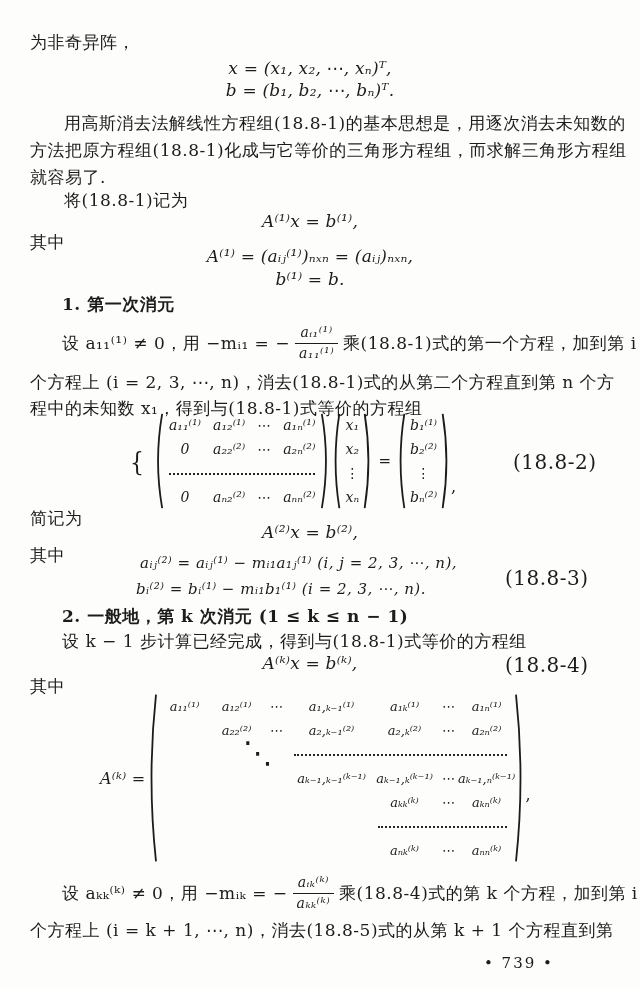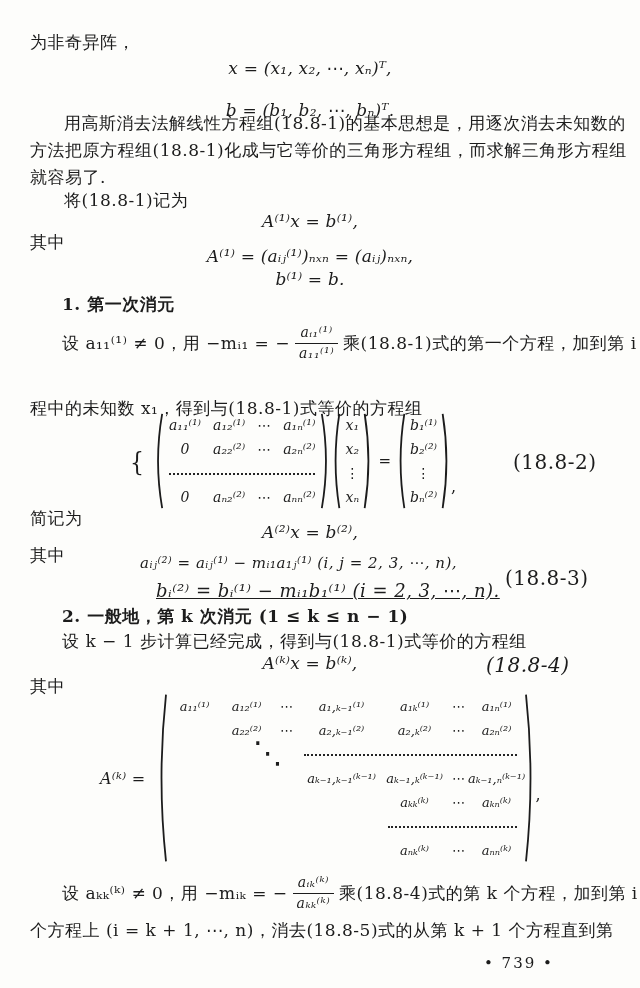--- a/index.html
+++ b/index.html
@@ -35,32 +35,32 @@
   .gridA{
     display:grid;
     grid-template-columns:46px 50px 22px 80px 58px 22px 46px;
     grid-auto-rows:24px; column-gap:4px;
     align-items:center; justify-items:center;
     font-size:13px; font-style:italic; padding:0 4px;
   }
   .gA-dots1{grid-area:3/4/4/8; width:98%; height:2px; border-bottom:2px dotted #242424; align-self:center;}
   .gA-dots2{grid-area:6/5/7/8; width:96%; height:2px; border-bottom:2px dotted #242424; align-self:center;}
   .gA-diag{grid-area:3/2/4/4; font-size:20px; font-style:normal; transform:translate(8px,-2px) scale(1.5);}
-  .mlhs{font-size:16px; font-style:italic; margin-right:10px; letter-spacing:0.3px;}
+  .mlhs{font-size:16px; font-style:italic; letter-spacing:0.3px;}
   .pagenum{position:absolute; font-size:15px; letter-spacing:2px;}
 </style>
 </head>
 <body>
 
 <div class="page">
 
   <div class="ln" style="left:30px; top:32px;">为非奇异阵，</div>
 
   <div class="ln ctr math" style="top:58px;">x = (x₁, x₂, ⋯, xₙ)ᵀ,</div>
-  <div class="ln ctr math" style="top:100px;">b = (b₁, b₂, ⋯, bₙ)ᵀ.</div>
+  <div class="ln ctr math" style="top:80px;">b = (b₁, b₂, ⋯, bₙ)ᵀ.</div>
 
   <div class="ln" style="left:64px; top:113px;">用高斯消去法解线性方程组(18.8-1)的基本思想是，用逐次消去未知数的</div>
   <div class="ln" style="left:30px; top:140px;">方法把原方程组(18.8-1)化成与它等价的三角形方程组，而求解三角形方程组</div>
   <div class="ln" style="left:30px; top:167px;">就容易了.</div>
 
   <div class="ln" style="left:64px; top:190px;">将(18.8-1)记为</div>
   <div class="ln ctr math" style="top:211px;">A⁽¹⁾x = b⁽¹⁾,</div>
   <div class="ln" style="left:30px; top:232px;">其中</div>
   <div class="ln ctr math" style="top:269px;">b⁽¹⁾ = b.</div>
   <div class="ln ctr math" style="top:246px;">A⁽¹⁾ = (aᵢⱼ⁽¹⁾)ₙₓₙ = (aᵢⱼ)ₙₓₙ,</div>
@@ -68,20 +68,21 @@
   <div class="ln bold" style="left:62px; top:294px;">1. 第一次消元</div>
 
   <div class="fracline" style="left:62px; top:320px; height:46px;">
     <span>设 a₁₁⁽¹⁾ ≠ 0，用 −mᵢ₁ = −</span>
     <span class="frac">
       <span class="num">aᵢ₁⁽¹⁾</span>
       <span class="den">a₁₁⁽¹⁾</span>
     </span>
     <span>乘(18.8-1)式的第一个方程，加到第 i</span>
   </div>
+  <div class="ln" style="left:30px; top:372px;">个方程上 (i = 2, 3, ⋯, n)，消去(18.8-1)式的从第二个方程直到第 n 个方</div>
   <div class="ln" style="left:30px; top:398px;">程中的未知数 x₁，得到与(18.8-1)式等价的方程组</div>
 
   <div class="eqrow" style="left:130px; top:412px; height:98px;">
     <span class="stray-brace">{</span>
     <svg class="paren" width="11" height="98" viewBox="0 0 12 100" preserveAspectRatio="none">
       <path d="M10 2 Q 1 50 10 98" fill="none" stroke="#1c1c1c" stroke-width="1.8" vector-effect="non-scaling-stroke"></path>
     </svg>
     <div class="grid2">
       <span>a₁₁⁽¹⁾</span>
       <span>a₁₂⁽¹⁾</span>
@@ -127,27 +128,27 @@
     </svg>
     <span class="tailcomma">,</span>
   </div>
   <div class="eqlabel" style="left:513px; top:450px;">(18.8-2)</div>
 
   <div class="ln" style="left:30px; top:508px;font-family:Liberation Serif, serif;">简记为</div>
   <div class="ln ctr math" style="top:522px;">A⁽²⁾x = b⁽²⁾,</div>
   <div class="ln" style="left:30px; top:545px;">其中</div>
 
   <div class="ln math" style="left:140px; top:554px; font-size:15px;">aᵢⱼ⁽²⁾ = aᵢⱼ⁽¹⁾ − mᵢ₁a₁ⱼ⁽¹⁾ (i, j = 2, 3, ⋯, n),</div>
-  <div class="ln math" style="left:156px; top:580px; font-size:18px;text-decoration:underline;">bᵢ⁽²⁾ = bᵢ⁽¹⁾ − mᵢ₁b₁⁽¹⁾ (i = 2, 3, ⋯, n).</div>
+  <div class="ln math" style="left:136px; top:580px; font-size:15px;">bᵢ⁽²⁾ = bᵢ⁽¹⁾ − mᵢ₁b₁⁽¹⁾ (i = 2, 3, ⋯, n).</div>
   <div class="eqlabel" style="left:505px; top:566px;">(18.8-3)</div>
 
   <div class="ln bold" style="left:62px; top:606px;">2. 一般地，第 k 次消元 (1 ≤ k ≤ n − 1)</div>
   <div class="ln" style="left:62px; top:631px;">设 k − 1 步计算已经完成，得到与(18.8-1)式等价的方程组</div>
   <div class="ln ctr math" style="top:653px;">A⁽ᵏ⁾x = b⁽ᵏ⁾,</div>
-  <div class="eqlabel" style="left:486px; top:653px;font-style:italic;">(18.8-4)</div>
+  <div class="eqlabel" style="left:505px; top:653px;">(18.8-4)</div>
   <div class="ln" style="left:30px; top:676px;">其中</div>
 
   <div class="eqrow" style="left:100px; top:692px; height:172px;">
     <span class="mlhs">A⁽ᵏ⁾ =</span>
     <svg class="paren" width="12" height="170" viewBox="0 0 12 100" preserveAspectRatio="none">
       <path d="M10 1 Q 1 50 10 99" fill="none" stroke="#1c1c1c" stroke-width="1.8" vector-effect="non-scaling-stroke"></path>
     </svg>
     <div class="gridA">
       <span style="grid-area:1/1">a₁₁⁽¹⁾</span>
       <span style="grid-area:1/2">a₁₂⁽¹⁾</span>

